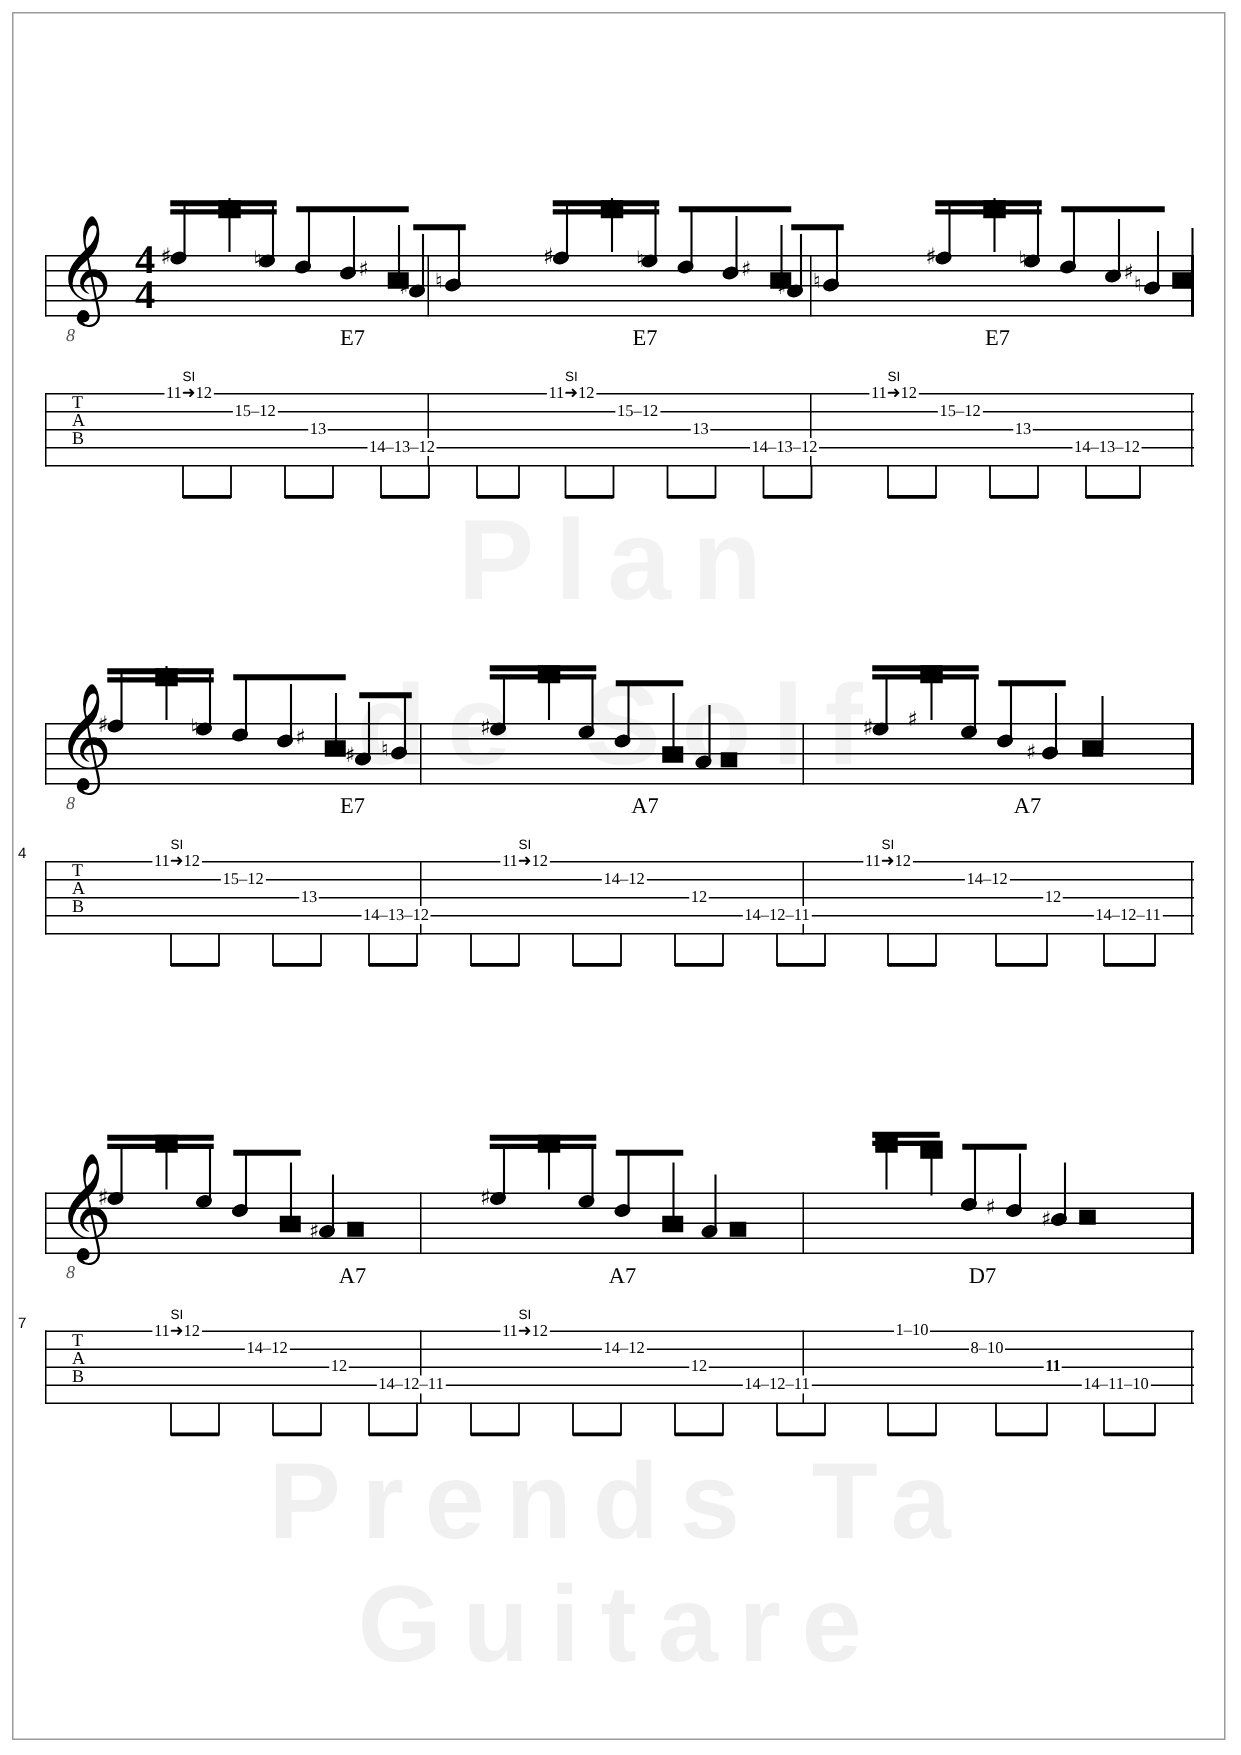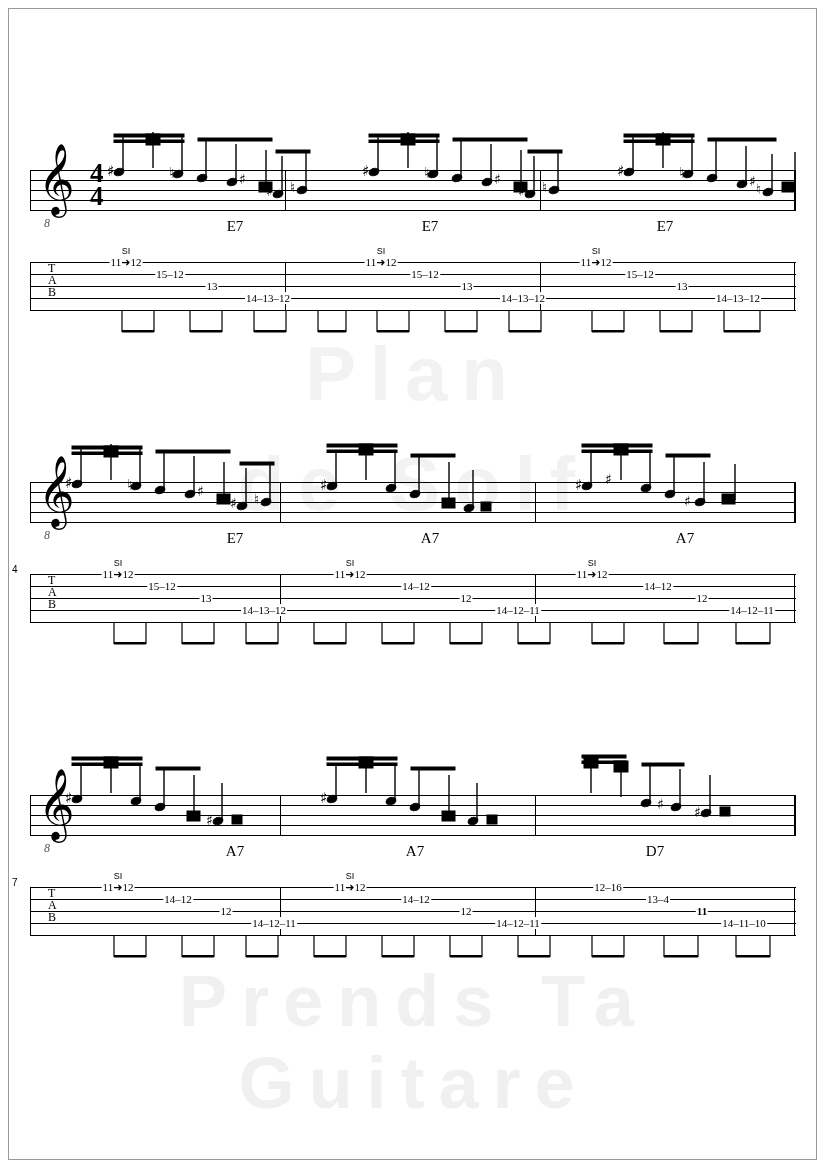--- a/index.html
+++ b/index.html
@@ -683,22 +683,22 @@
       <div class="fret" style="left:148px; top:30px;">14‒12</div>
       <div class="fret" style="left:196px; top:42px;">12</div>
       <div class="fret" style="left:244px; top:54px;">14‒12‒11</div>
 
       <div class="sl-mark" style="left:320px; top:2px;">SI</div>
       <div class="fret" style="left:320px; top:18px;">11➜12</div>
       <div class="fret" style="left:386px; top:30px;">14‒12</div>
       <div class="fret" style="left:436px; top:42px;">12</div>
       <div class="fret" style="left:488px; top:54px;">14‒12‒11</div>
 
-      <div class="fret" style="left:578px; top:18px;">12‒16</div>
-      <div class="fret" style="left:628px; top:30px;">13‒4</div>
+      <div class="fret" style="left:578px; top:18px;">1‒10</div>
+      <div class="fret" style="left:628px; top:30px;">8‒10</div>
       <div class="fret" style="left:672px; top:42px;font-weight:bold;">11</div>
       <div class="fret" style="left:714px; top:54px;">14‒11‒10</div>
 
       <svg class="notes" style="top:66px;height:40px;" viewBox="0 0 766 40">
         <g stroke="#000" stroke-width="1.2" fill="none">
           <line x1="84" y1="0" x2="84" y2="22"></line>
             <line x1="116" y1="0" x2="116" y2="22"></line>
           <line x1="152" y1="0" x2="152" y2="22"></line>
             <line x1="184" y1="0" x2="184" y2="22"></line>
           <line x1="216" y1="0" x2="216" y2="22"></line>

